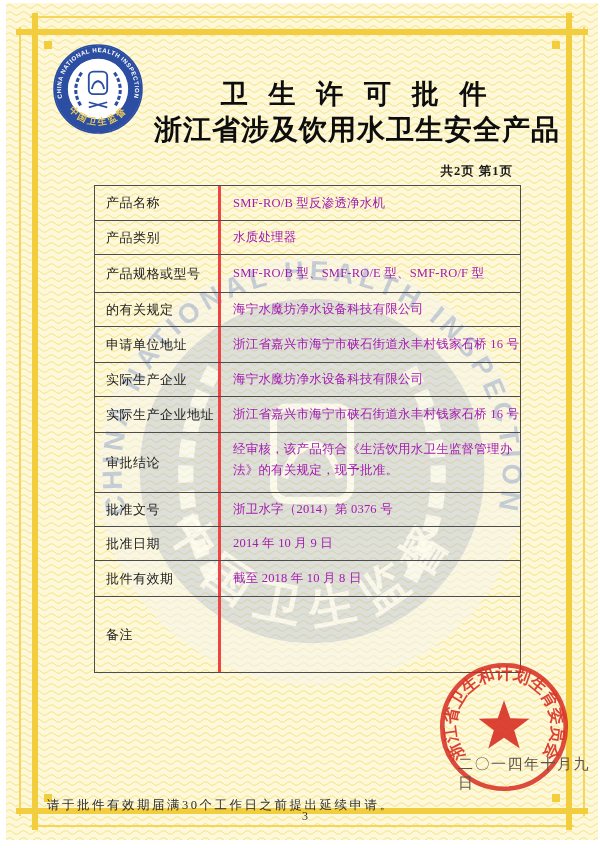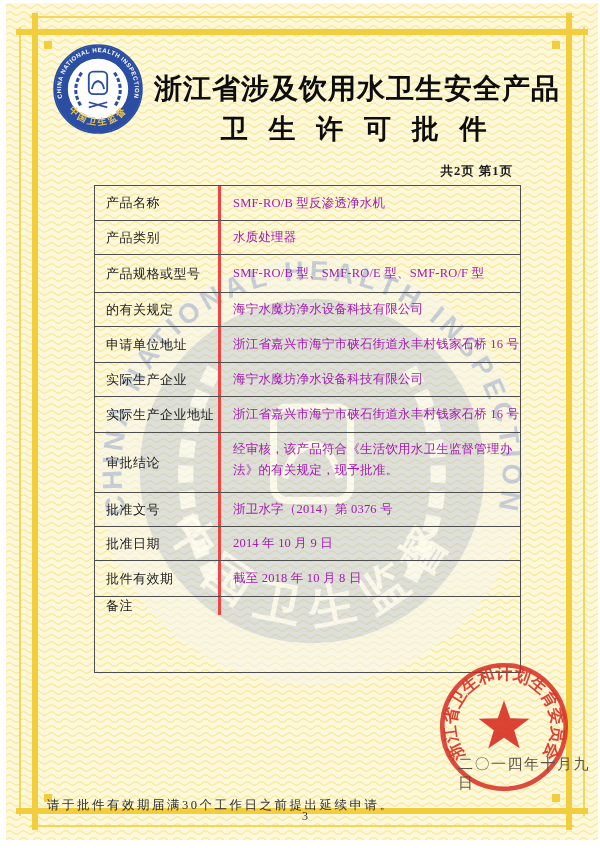--- a/index.html
+++ b/index.html
@@ -15,21 +15,21 @@
   #logo{position:absolute;left:46px;top:40px;width:92px;height:92px;z-index:3;}
   
   #titleblock{position:absolute;left:138px;right:28px;top:68px;z-index:3;text-align:center;color:#0d0d0d;}
   #title1{font-size:28px;font-weight:900;letter-spacing:1px;line-height:1.25;}
   #title2{font-size:27px;font-weight:900;letter-spacing:7px;margin-top:5px;}
   #pageind{position:absolute;right:85px;top:160px;z-index:3;font-size:12.5px;font-weight:bold;color:#1a1a1a;letter-spacing:1px;}
   
   #ctable{position:absolute;left:88px;top:182px;width:427px;z-index:3;border:1px solid #4d4d4d;
     display:flex;flex-direction:column;box-sizing:border-box;}
   .trow{display:flex;border-bottom:1px solid #4d4d4d;box-sizing:border-box;}
-  .trow:last-child{border-bottom:none;flex-direction:column;}
+  .trow:last-child{border-bottom:none;}
   .cl{width:126px;border-right:3px solid #ef4444;box-sizing:border-box;display:flex;align-items:center;
     padding-left:11px;font-size:13px;color:#1c1c1c;letter-spacing:.5px;flex:none;}
   .cv{flex:1;display:flex;align-items:center;padding-left:12px;padding-right:3px;font-size:12.5px;
     color:#a21caf;white-space:nowrap;letter-spacing:.2px;}
   .cv.wrap{white-space:normal;line-height:1.65;padding-top:6px;padding-bottom:6px;align-items:flex-start;}
   .trow:nth-child(1){height:35px}.trow:nth-child(2){height:34px}.trow:nth-child(3){height:38px}
   .trow:nth-child(4){height:34px}.trow:nth-child(5){height:36px}.trow:nth-child(6){height:34px}
   .trow:nth-child(7){height:36px}.trow:nth-child(8){height:60px}.trow:nth-child(9){height:34px}
   .trow:nth-child(10){height:34px}.trow:nth-child(11){height:36px}.trow:nth-child(12){height:75px}
   .trow:nth-child(12) .cl{align-items:center;}
@@ -106,22 +106,22 @@
     </text>
     <path d="M28 61 Q 18 45 29 29" fill="none" stroke="#2b4ea2" stroke-width="3" stroke-dasharray="4 2"></path>
     <path d="M62 61 Q 72 45 61 29" fill="none" stroke="#2b4ea2" stroke-width="3" stroke-dasharray="4 2"></path>
     <path d="M36 63 L54 58 M54 63 L36 58" stroke="#2b4ea2" stroke-width="1.6"></path>
     <rect x="36" y="28" width="18" height="22" rx="4.5" fill="#ffffff" stroke="#2b4ea2" stroke-width="1.8"></rect>
     <path d="M39 45 C 41 35, 49 35, 51 45" fill="none" stroke="#2b4ea2" stroke-width="1.8"></path>
     <path d="M42 39 q 3 -3.5 6 0" fill="none" stroke="#2b4ea2" stroke-width="1.5"></path>
   </svg>
 
   <div id="titleblock">
+    <div id="title2">卫 生 许 可 批 件</div>
     <div id="title1">浙江省涉及饮用水卫生安全产品</div>
-    <div id="title2">卫 生 许 可 批 件</div>
   </div>
 
   <div id="pageind">共2页 第1页</div>
 
   <div id="ctable">
     <div class="trow">
       <span class="cl">产品名称</span>
       <span class="cv">SMF-RO/B 型反渗透净水机</span>
     </div>
     <div class="trow">

